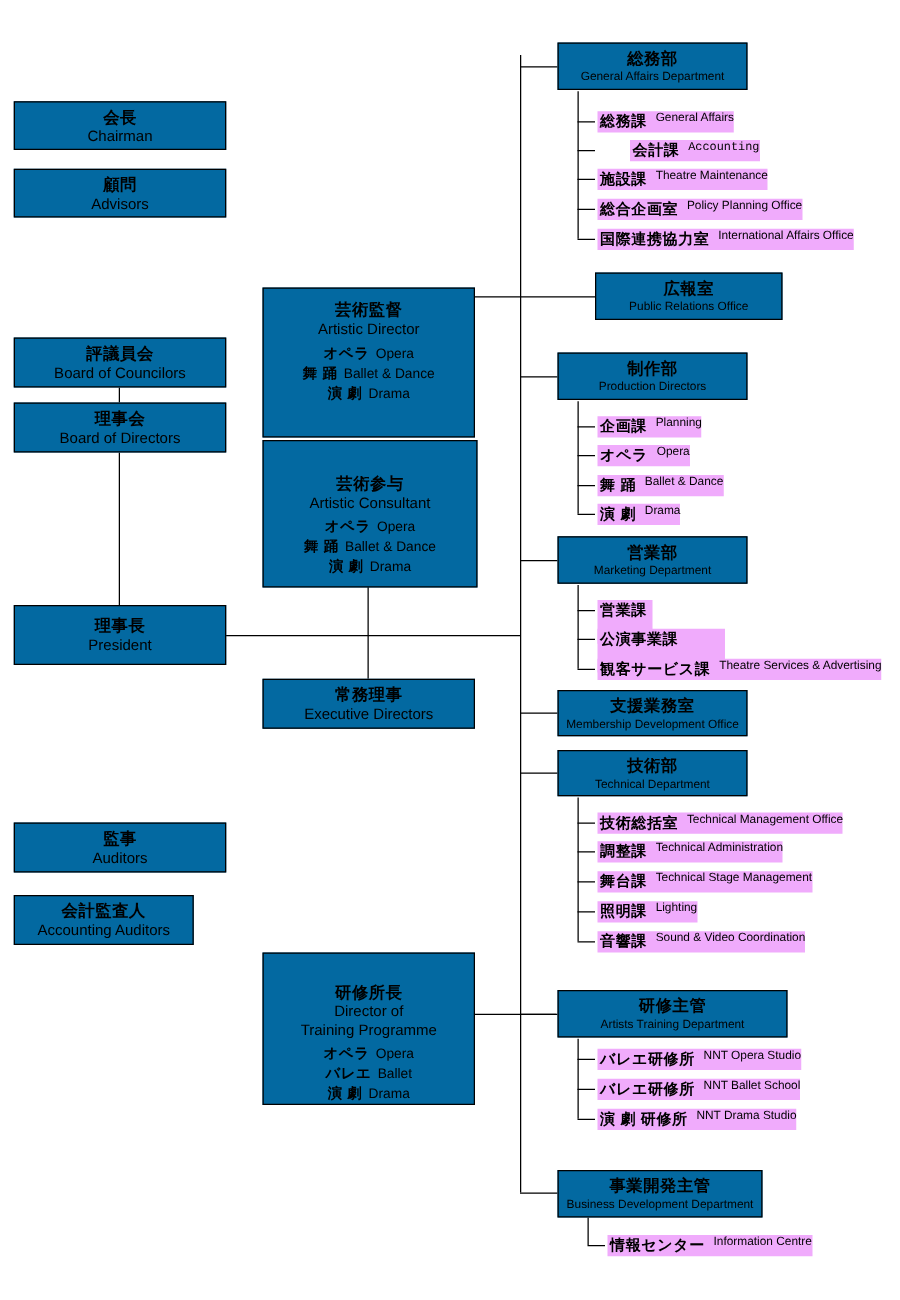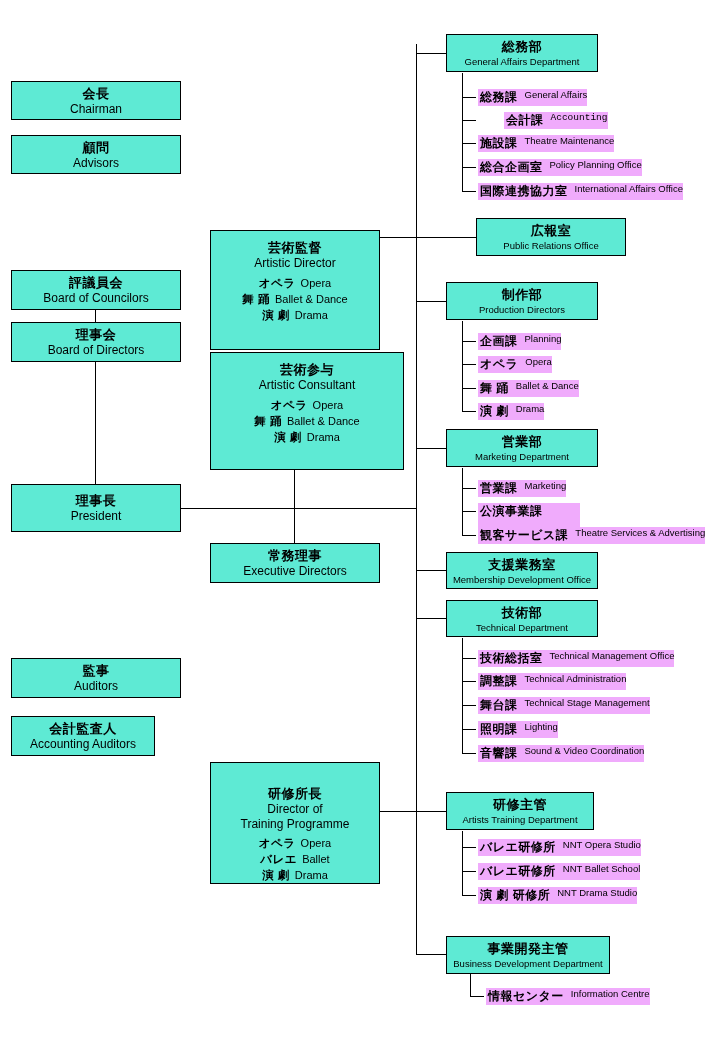--- a/index.html
+++ b/index.html
@@ -14,21 +14,21 @@
   #chart {
     position: relative;
     width: 720px;
     height: 1040px;
     overflow: hidden;
   }
   .box {
     position: absolute;
     box-sizing: border-box;
     border: 1px solid #000000;
-    background: #5eead4;
+    background: #0369a1;
     text-align: center;
     display: flex;
     flex-direction: column;
     justify-content: center;
     align-items: center;
     z-index: 3;
   }
   .jp {
     font-weight: bold;
     font-size: 13px;
@@ -195,21 +195,21 @@
     <div class="sub-line">
       <span class="sl-jp">舞 踊</span>
       <span class="sl-en">Ballet &amp; Dance</span>
     </div>
     <div class="sub-line">
       <span class="sl-jp">演 劇</span>
       <span class="sl-en">Drama</span>
     </div>
   </div>
 
-  <div class="box" style="left:210px; top:352px; width:194px; height:118px; justify-content:flex-start; padding-top:8px;">
+  <div class="box" style="left:210px; top:352px; width:172px; height:118px; justify-content:flex-start; padding-top:25px;">
     <div class="jp">芸術参与</div>
     <div class="en" style="margin-bottom:4px;">Artistic Consultant</div>
     <div class="sub-line">
       <span class="sl-jp">オペラ</span>
       <span class="sl-en">Opera</span>
     </div>
     <div class="sub-line">
       <span class="sl-jp">舞 踊</span>
       <span class="sl-en">Ballet &amp; Dance</span>
     </div>
@@ -265,21 +265,21 @@
   <div class="box" style="left:446px; top:552px; width:152px; height:37px;">
     <div class="jp">支援業務室</div>
     <div class="en-small">Membership Development Office</div>
   </div>
 
   <div class="box" style="left:446px; top:600px; width:152px; height:37px;">
     <div class="jp">技術部</div>
     <div class="en-small">Technical Department</div>
   </div>
 
-  <div class="box" style="left:446px; top:792px; width:148px; height:38px;">
+  <div class="box" style="left:446px; top:792px; width:184px; height:38px;">
     <div class="jp">研修主管</div>
     <div class="en-small">Artists Training Department</div>
   </div>
 
   <div class="box" style="left:446px; top:936px; width:164px; height:38px;">
     <div class="jp">事業開発主管</div>
     <div class="en-small">Business Development Department</div>
   </div>
 
   <div class="leaf" style="left:478px; top:89px;">
@@ -313,21 +313,21 @@
   </div>
   <div class="leaf" style="left:478px; top:380px;">
     <span class="l-jp">舞 踊</span>
     <span class="l-en">Ballet &amp; Dance</span>
   </div>
   <div class="leaf" style="left:478px; top:403px;">
     <span class="l-jp">演 劇</span>
     <span class="l-en">Drama</span>
   </div>
 
-  <div class="leaf" style="left:478px; top:480px;">
+  <div class="leaf" style="left:478px; top:480px;flex-direction:column;">
     <span class="l-jp">営業課</span>
     <span class="l-en">Marketing</span>
   </div>
   <div class="leaf" style="left:478px; top:503px;flex-direction:column;">
     <span class="l-jp">公演事業課</span>
     <span class="l-en">Operation Management</span>
   </div>
   <div class="leaf" style="left:478px; top:527px;">
     <span class="l-jp">観客サービス課</span>
     <span class="l-en">Theatre Services &amp; Advertising</span>

